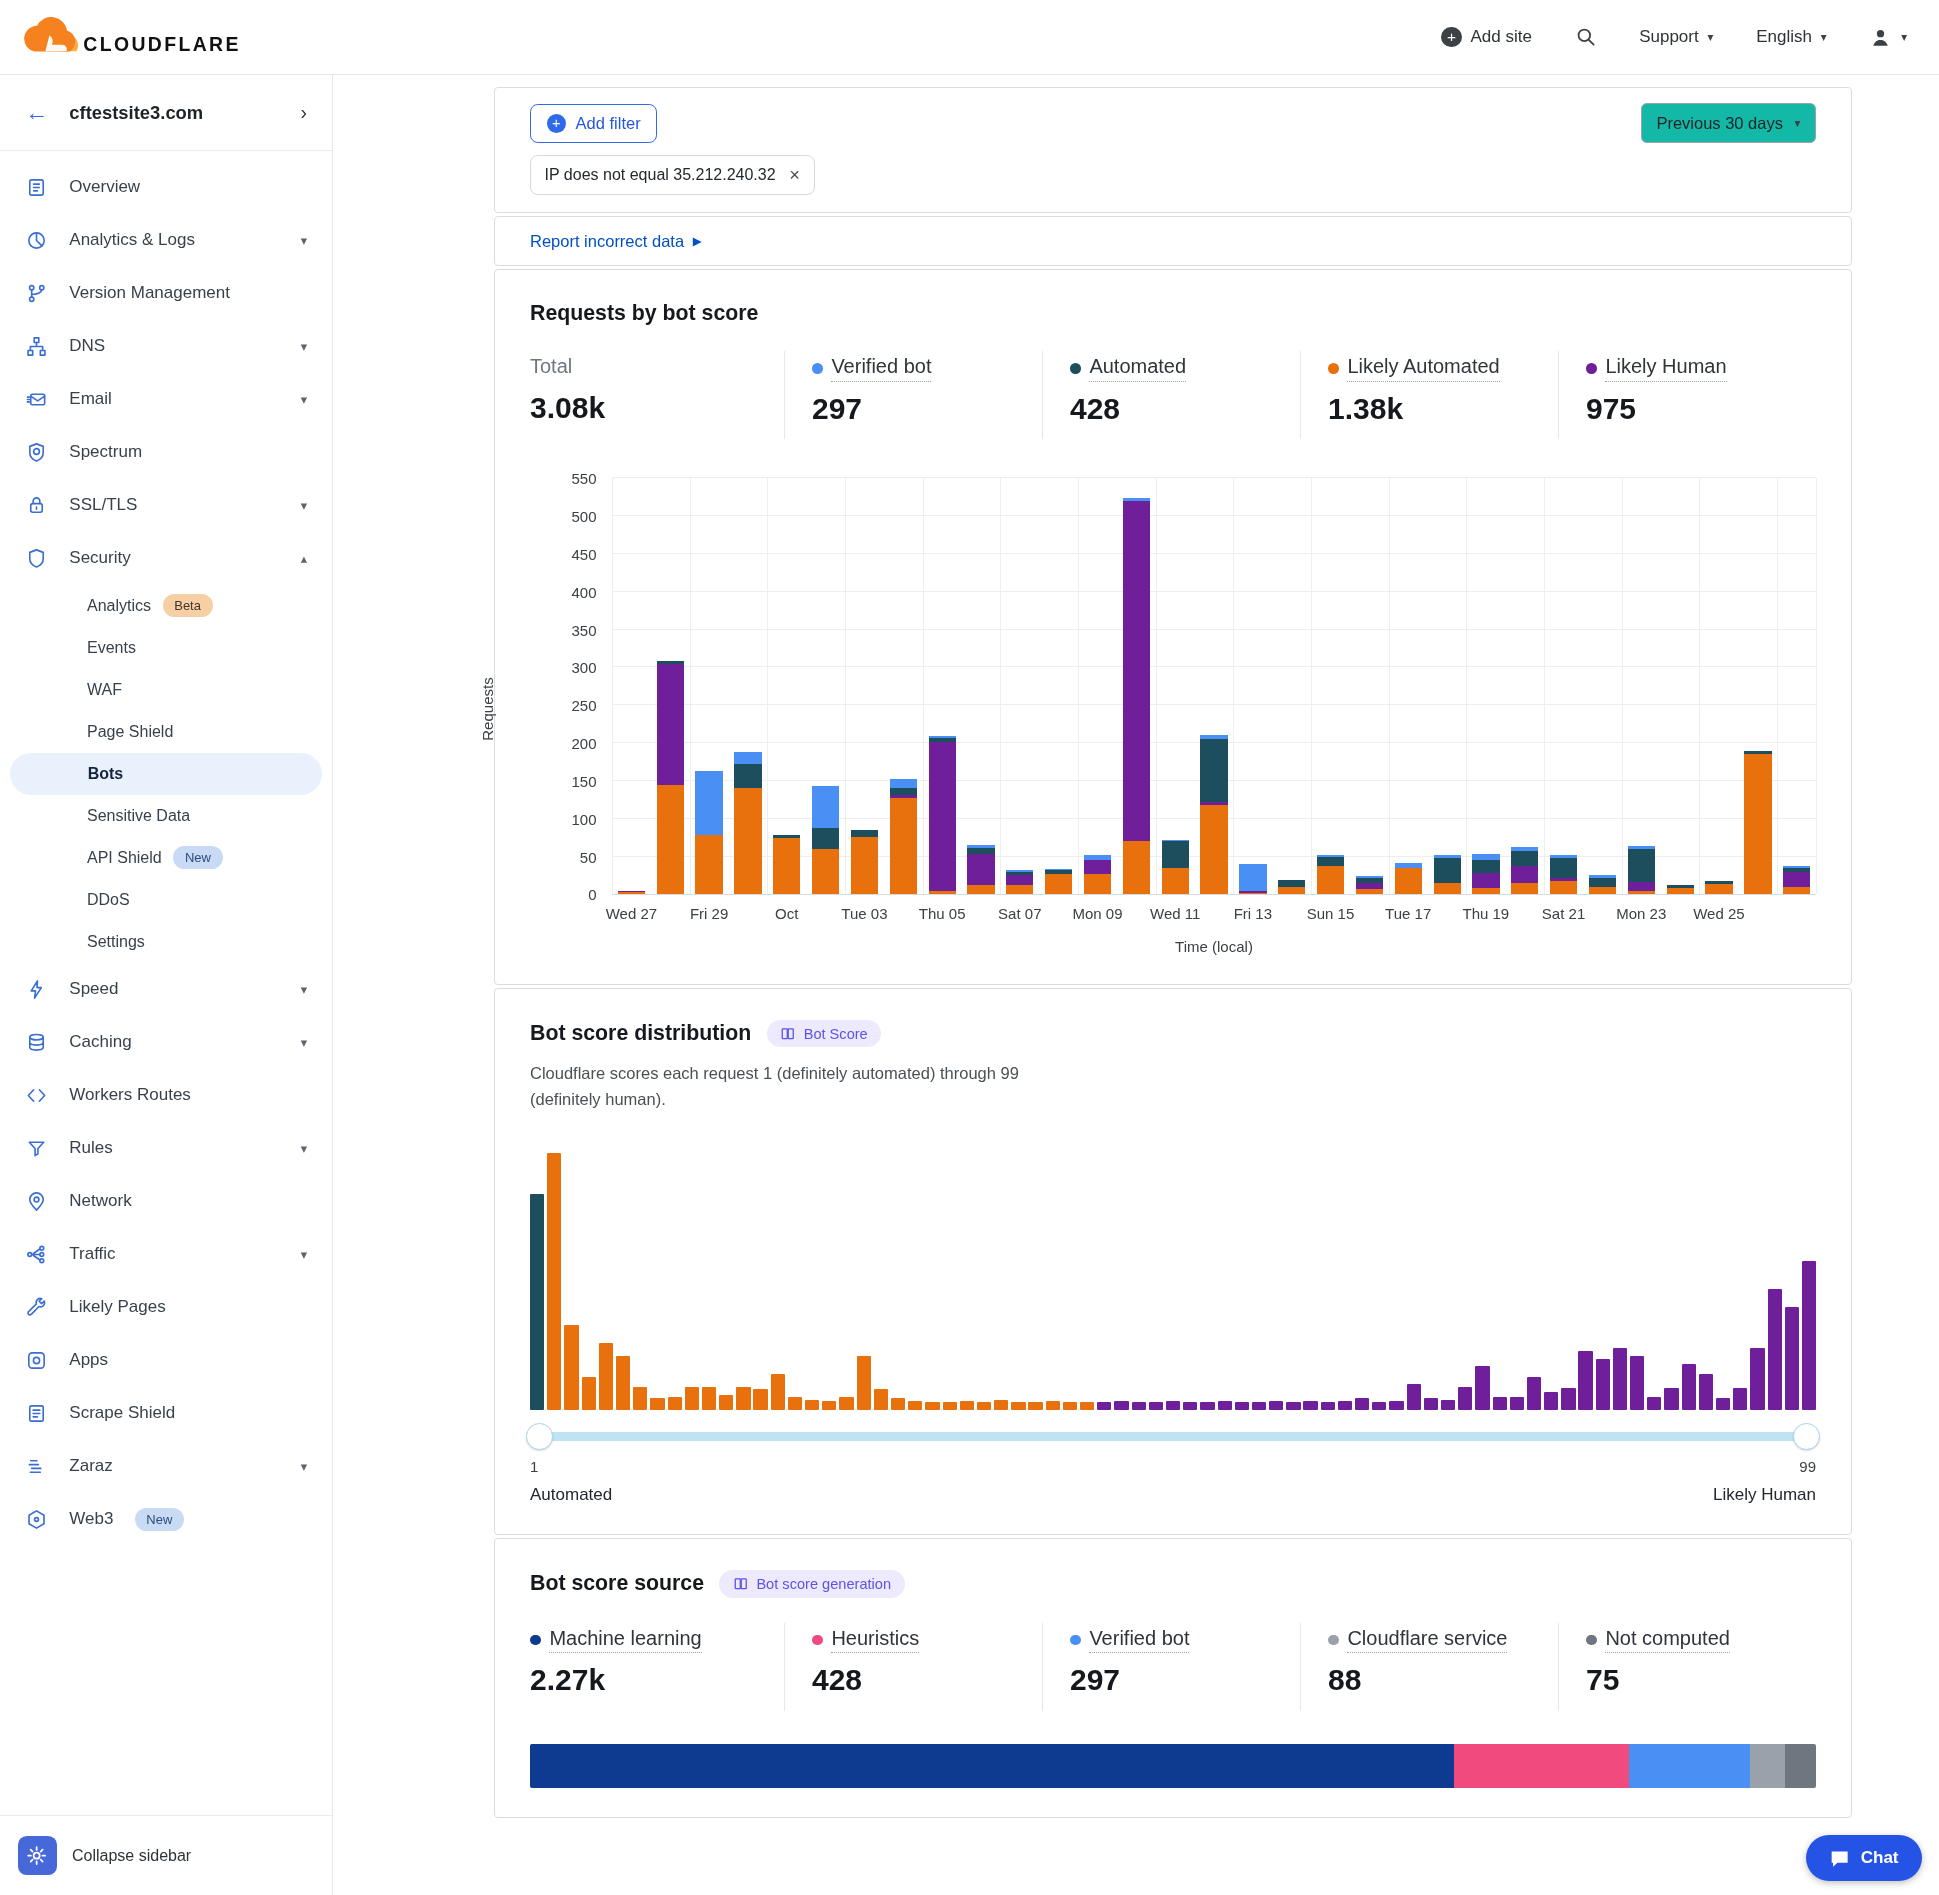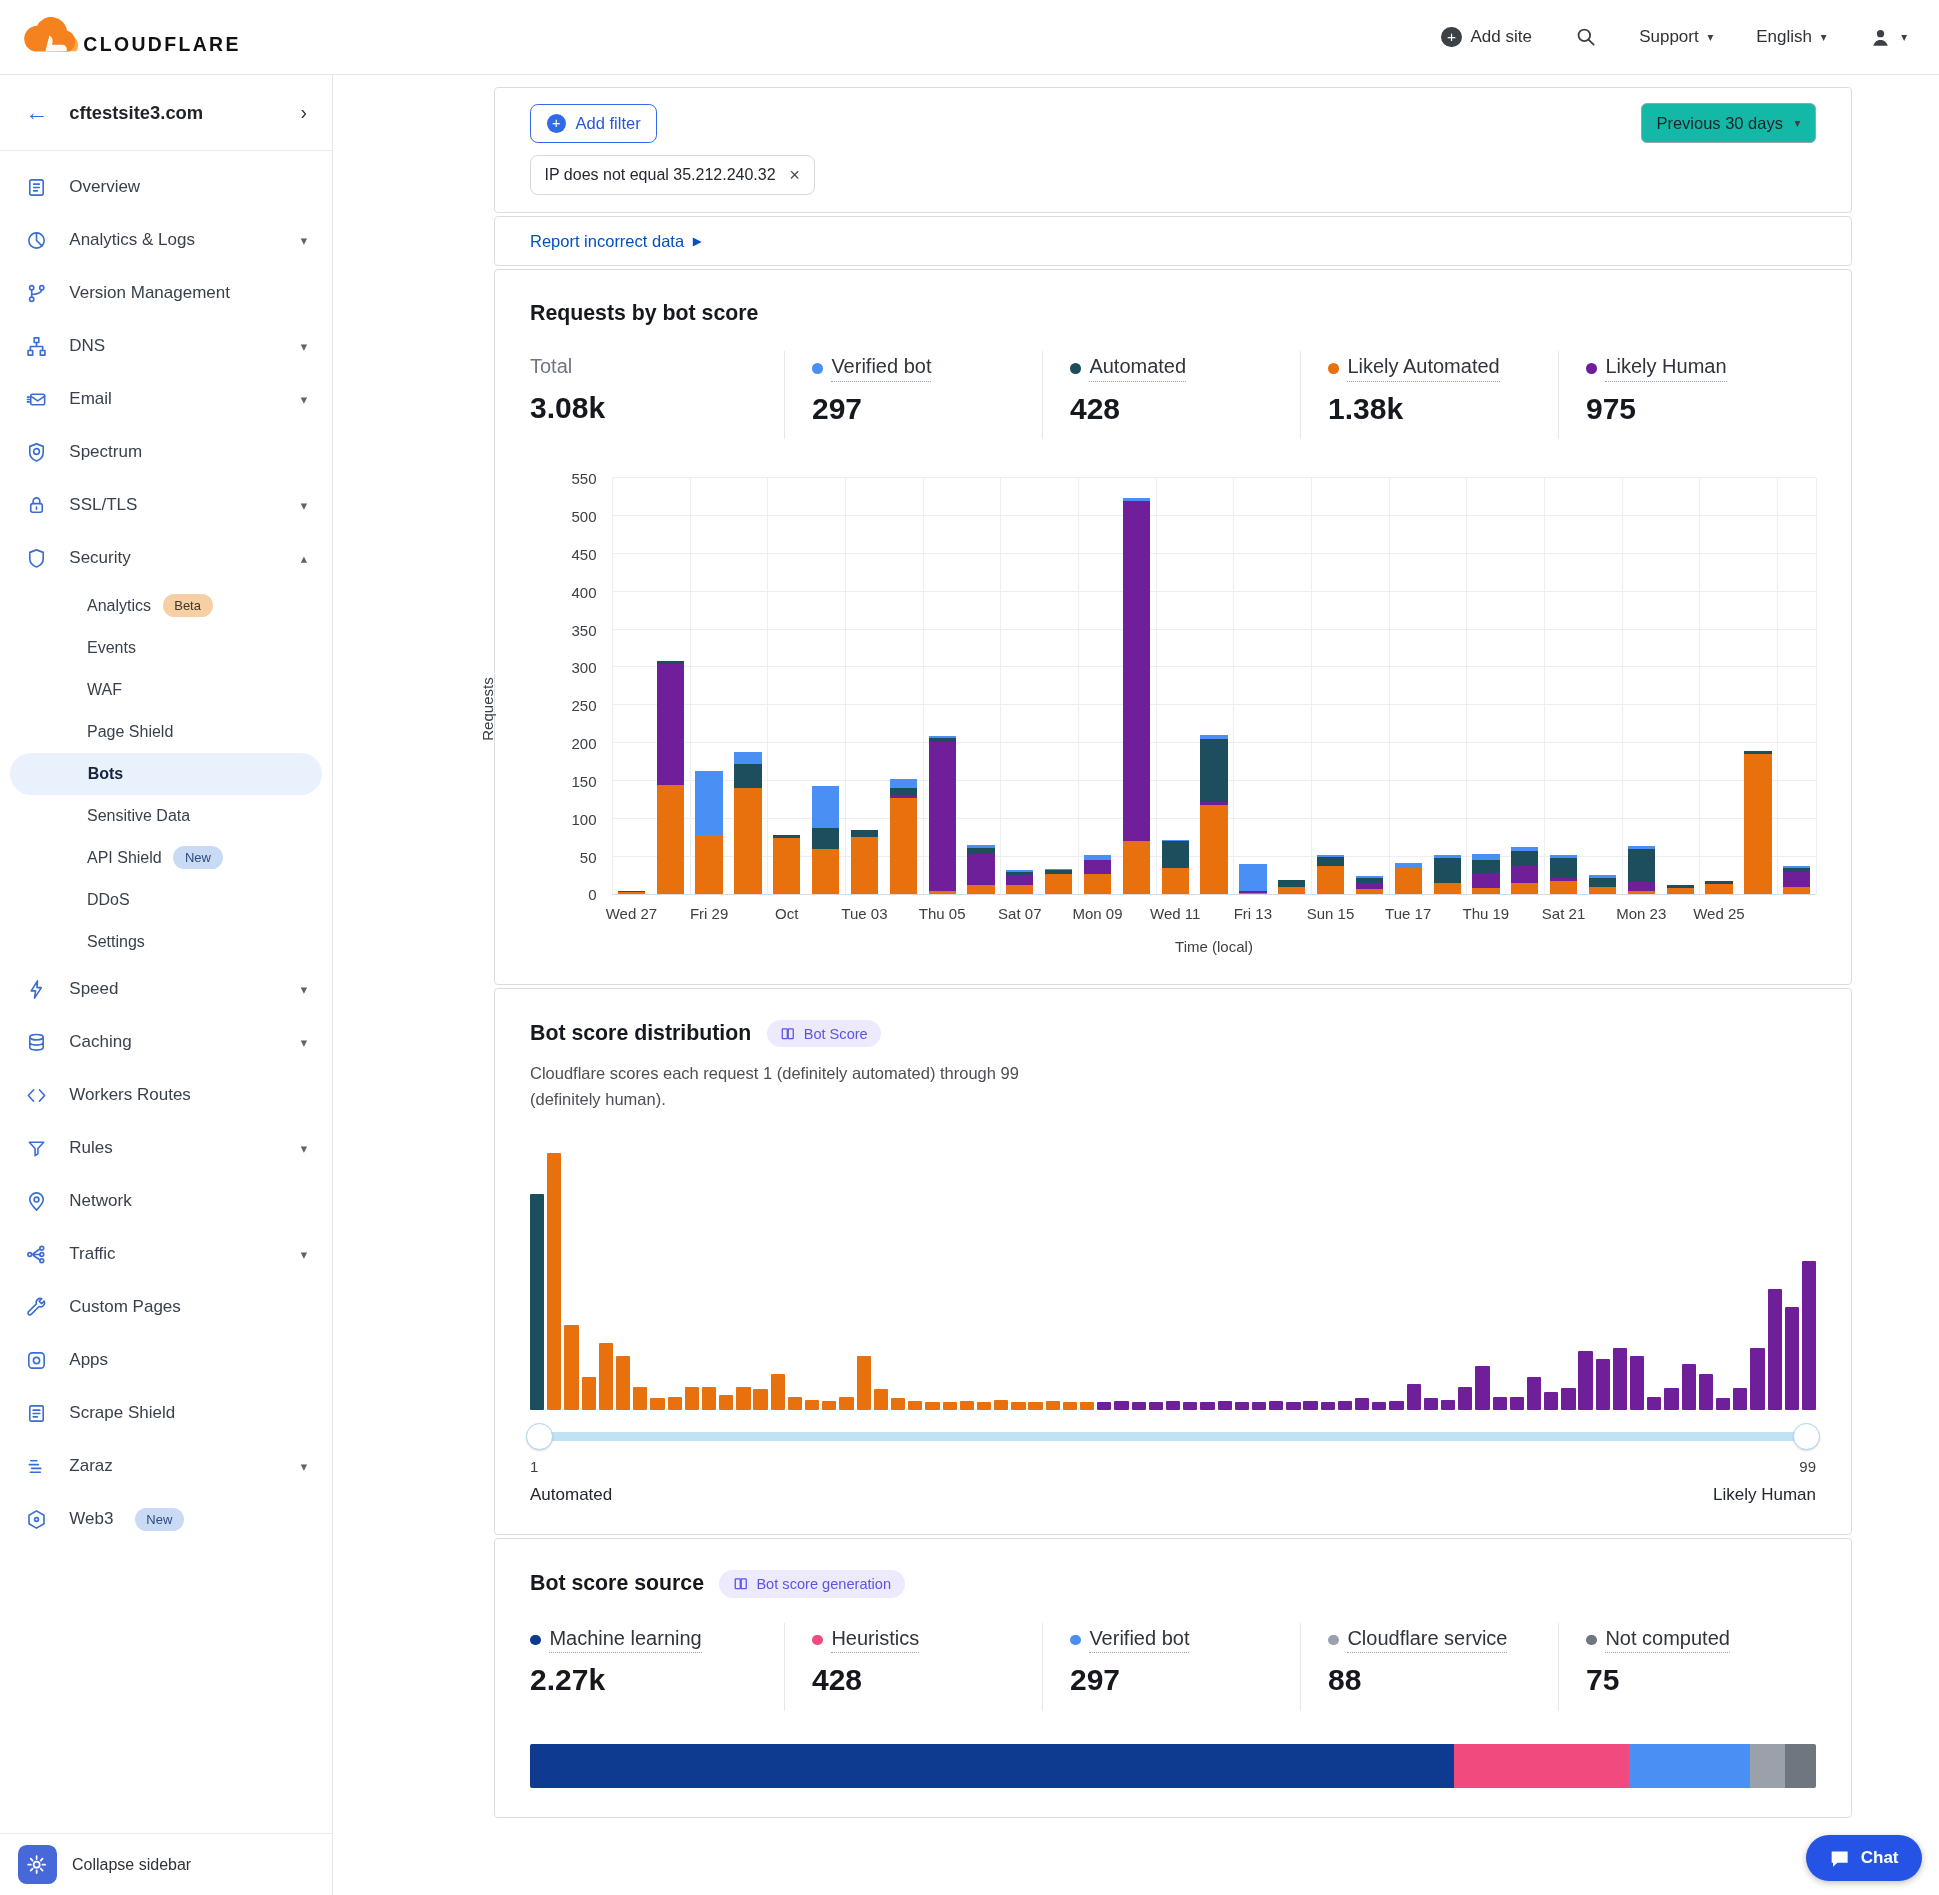--- a/index.html
+++ b/index.html
@@ -35,21 +35,21 @@
   .nav-item .nicon { width:23px; height:23px; color:#3b6ed2; flex-shrink:0; }
   .nav-item .nicon svg { width:23px; height:23px; display:block; }
   .nav-item .ncaret { margin-left:auto; color:#5d646c; font-size:12.6px; }
   .nav-sub { display:flex; align-items:center; gap:11.6px; height:42px; padding:0 25px 0 87px;
     font-size:16px; color:#39424c; cursor:pointer; }
   .nav-sub.active { background:#e8f1fc; border-radius:969px; margin:0 9.7px; padding-left:78px;
     font-weight:700; color:#16233c; }
   .badge { font-size:13px; padding:3.9px 11.6px; border-radius:969px; }
   .badge.beta { background:#f7cfa4; color:#42352a; }
   .badge.new { background:#c9daf5; color:#2f4a7d; }
-  .sidebar-footer { display:flex; align-items:center; gap:15.5px; padding:11.6px 17.5px; height:62px;
+  .sidebar-footer { display:flex; align-items:center; gap:15.5px; padding:11.6px 17.5px; height:80px;
     border-top:1px solid #e8ebee; }
   .gear-btn { width:39px; height:39px; border-radius:8.7px; background:#4668d9; border:none;
     display:flex; align-items:center; justify-content:center; cursor:pointer; color:#fff; }
   .collapse-label { font-size:16px; color:#2e3338; cursor:pointer; }
 
   
   .card { background:#fff; border:1px solid #d9dde2; border-radius:3.9px; margin-bottom:2.9px; }
   .filter-card { padding:15.5px 35px 17.5px; display:flex; flex-direction:column; gap:11.6px; position:relative; }
   .filter-top { display:flex; align-items:center; }
   .add-filter-btn { display:inline-flex; align-items:center; gap:9.7px; border:1px solid #3568e8;
@@ -343,21 +343,21 @@
           </span>
           <span>Traffic</span>
           <span class="ncaret">▾</span>
         </div>
         <div class="nav-item">
           <span class="nicon">
             <svg viewBox="0 0 24 24" fill="none" stroke="currentColor" stroke-width="1.7" stroke-linecap="round" stroke-linejoin="round">
               <path d="M20.5 7a4.3 4.3 0 01-5.9 4l-7.8 7.9a2 2 0 11-2.8-2.8l7.9-7.8a4.3 4.3 0 015.6-5.5l-2.7 2.7 2.5 2.5 2.7-2.7c.3.5.5 1.1.5 1.7z"></path>
             </svg>
           </span>
-          <span>Custom Pages</span>
+          <span>Likely Pages</span>
         </div>
         <div class="nav-item">
           <span class="nicon">
             <svg viewBox="0 0 24 24" fill="none" stroke="currentColor" stroke-width="1.7" stroke-linecap="round" stroke-linejoin="round">
               <rect x="4" y="4" width="16" height="16" rx="3.5"></rect>
               <circle cx="12" cy="12" r="3.2"></circle>
             </svg>
           </span>
           <span>Apps</span>
         </div>

